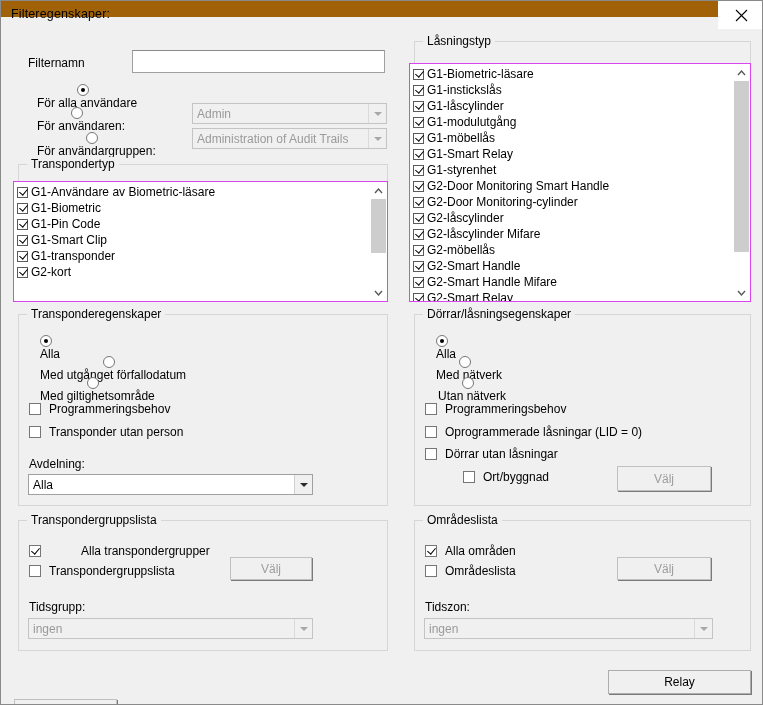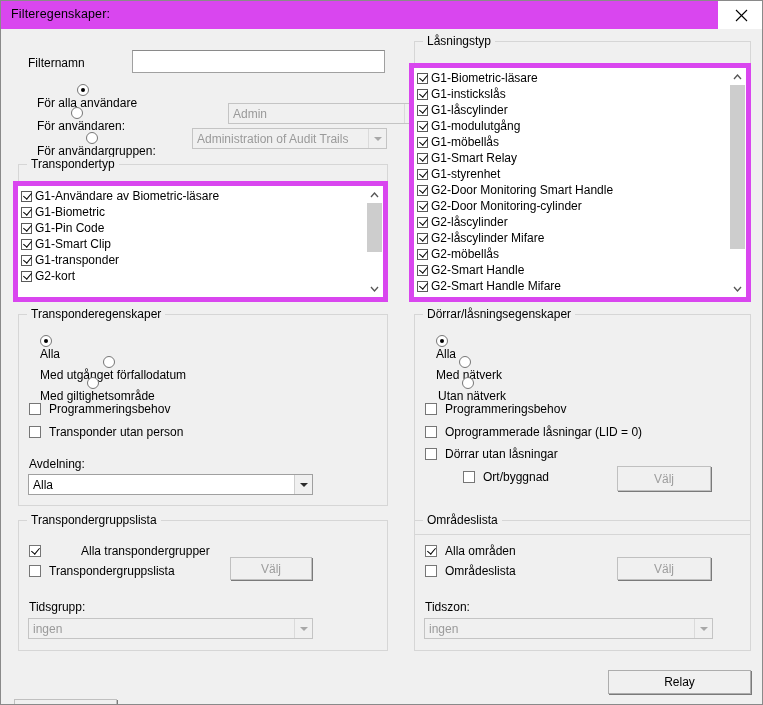--- a/index.html
+++ b/index.html
@@ -16,22 +16,22 @@
     height: 705px;
     background: #f0f0f0;
     border: 1px solid #8a8a8a;
     box-sizing: border-box;
     overflow: hidden;
   }
   
   #titlebar {
     position: absolute;
     left: 0; top: 0;
-    width: 763px; height: 28px;
-    background: #d946ef;
+    width: 763px; height: 16px;
+    background: #a16207;
     box-sizing: border-box;
   }
   #titlebar .title {
     position: absolute;
     left: 10px; top: 6px;
     font-size: 12.5px;
     color: #000000;
     letter-spacing: 0.15px;
   }
   #close-btn {
@@ -189,21 +189,21 @@
     cursor: default;
     box-shadow: 1px 1px 0 #7a7a7a;
   }
   .btn.disabled { color: #9d9d9d; border-color: #c0c0c0; }
 
   
   .listbox {
     position: absolute;
     box-sizing: border-box;
     background: #ffffff;
-    border: 5px solid #d946ef;
+    border: 1px solid #d946ef;
     overflow: hidden;
     display: flex;
   }
   .listbox .rows {
     flex: 1;
     overflow: hidden;
     padding: 2px 0 0 1px;
   }
   .listbox .row {
     display: flex;
@@ -289,21 +289,21 @@
   </div>
   <div class="radio" style="left:28px; top:106px;">
     <span class="dot"></span>
     <span class="rlabel">För användaren:</span>
   </div>
   <div class="radio" style="left:28px; top:131px;">
     <span class="dot"></span>
     <span class="rlabel">För användargruppen:</span>
   </div>
 
-  <div class="combo disabled" style="left:191px; top:102px; width:195px; height:21px;margin-left:36px;">
+  <div class="combo disabled" style="left:191px; top:102px; width:195px; height:21px;">
     <span class="combo-text">Admin</span>
     <span class="combo-arrow">
         <i class="tri dis"></i>
       </span>
   </div>
   <div class="combo disabled" style="left:191px; top:127px; width:195px; height:21px;">
     <span class="combo-text">Administration of Audit Trails</span>
     <span class="combo-arrow">
         <i class="tri dis"></i>
       </span>
@@ -466,21 +466,21 @@
   </div>
 
   <span class="lbl" style="left:28px; top:456px;">Avdelning:</span>
   <div class="combo" style="left:27px; top:473px; width:285px; height:21px;">
     <span class="combo-text">Alla</span>
     <span class="combo-arrow">
         <i class="tri"></i>
       </span>
   </div>
 
-  <div class="groupbox" style="left:413px; top:313px; width:337px; height:221px;">
+  <div class="groupbox" style="left:413px; top:313px; width:337px; height:192px;">
     <span class="gb-label">Dörrar/låsningsegenskaper</span>
   </div>
 
   <div class="radio checked" style="left:427px; top:334px;">
     <span class="dot"></span>
     <span class="rlabel">Alla</span>
   </div>
   <div class="radio" style="left:427px; top:355px;">
     <span class="dot"></span>
     <span class="rlabel">Med nätverk</span>

